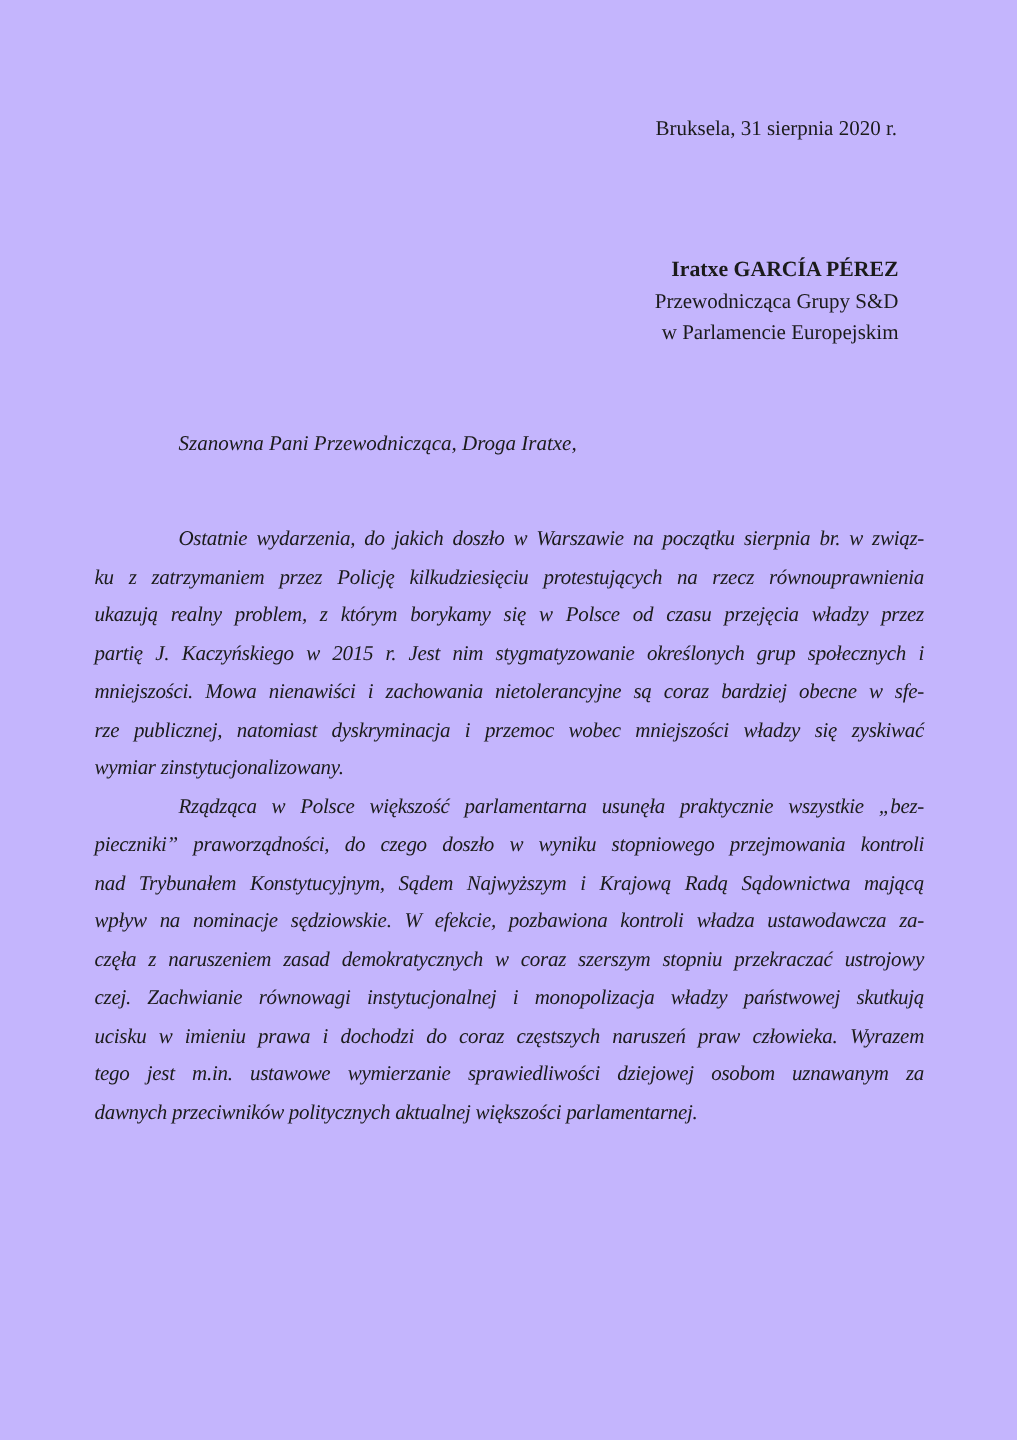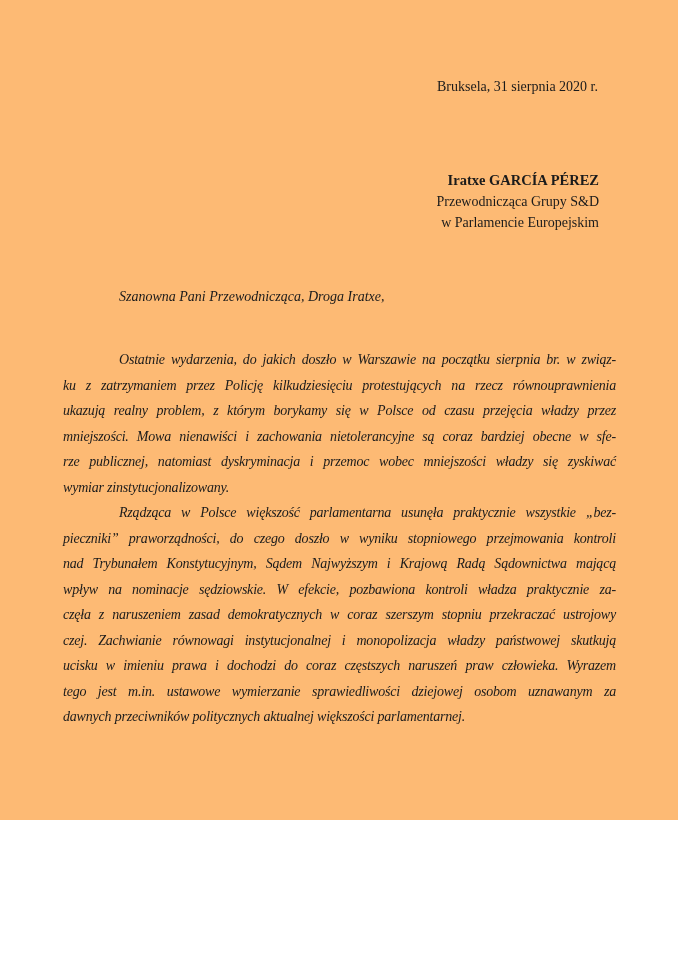--- a/index.html
+++ b/index.html
@@ -3,22 +3,22 @@
 <meta charset="utf-8">
 <style>
   html, body {
     margin: 0;
     padding: 0;
     background: #ffffff;
   }
   .page {
     position: relative;
     width: 678px;
-    height: 820px;
-    background: #fdba74;
+    height: 960px;
+    background: #c4b5fd;
     font-family: "Liberation Serif", "DejaVu Serif", serif;
     color: #1b1b1b;
     overflow: hidden;
   }
   .date-line {
     position: absolute;
     top: 79px;
     right: 80px;
     font-size: 14px;
     white-space: nowrap;
@@ -79,30 +79,31 @@
   </div>
 
   <div class="salutation">Szanowna Pani Przewodnicząca, Droga Iratxe,</div>
 
   <div class="body-text">
 
     <div>
       <div class="ln ln-first">Ostatnie wydarzenia, do jakich doszło w Warszawie na początku sierpnia br. w związ-</div>
       <div class="ln">ku z zatrzymaniem przez Policję kilkudziesięciu protestujących na rzecz równouprawnienia</div>
       <div class="ln">ukazują realny problem, z którym borykamy się w Polsce od czasu przejęcia władzy przez</div>
+      <div class="ln">partię J. Kaczyńskiego w 2015 r. Jest nim stygmatyzowanie określonych grup społecznych i</div>
       <div class="ln">mniejszości. Mowa nienawiści i zachowania nietolerancyjne są coraz bardziej obecne w sfe-</div>
       <div class="ln">rze publicznej, natomiast dyskryminacja i przemoc wobec mniejszości władzy się zyskiwać</div>
       <div class="ln ln-last">wymiar zinstytucjonalizowany.</div>
     </div>
 
     <div>
       <div class="ln ln-first">Rządząca w Polsce większość parlamentarna usunęła praktycznie wszystkie „bez-</div>
       <div class="ln">pieczniki” praworządności, do czego doszło w wyniku stopniowego przejmowania kontroli</div>
       <div class="ln">nad Trybunałem Konstytucyjnym, Sądem Najwyższym i Krajową Radą Sądownictwa mającą</div>
-      <div class="ln">wpływ na nominacje sędziowskie. W efekcie, pozbawiona kontroli władza praktycznie za-</div>
+      <div class="ln">wpływ na nominacje sędziowskie. W efekcie, pozbawiona kontroli władza ustawodawcza za-</div>
       <div class="ln">częła z naruszeniem zasad demokratycznych w coraz szerszym stopniu przekraczać ustrojowy</div>
       <div class="ln">czej. Zachwianie równowagi instytucjonalnej i monopolizacja władzy państwowej skutkują</div>
       <div class="ln">ucisku w imieniu prawa i dochodzi do coraz częstszych naruszeń praw człowieka. Wyrazem</div>
       <div class="ln">tego jest m.in. ustawowe wymierzanie sprawiedliwości dziejowej osobom uznawanym za</div>
       <div class="ln ln-last">dawnych przeciwników politycznych aktualnej większości parlamentarnej.</div>
     </div>
 
   </div>
 
 </div>

